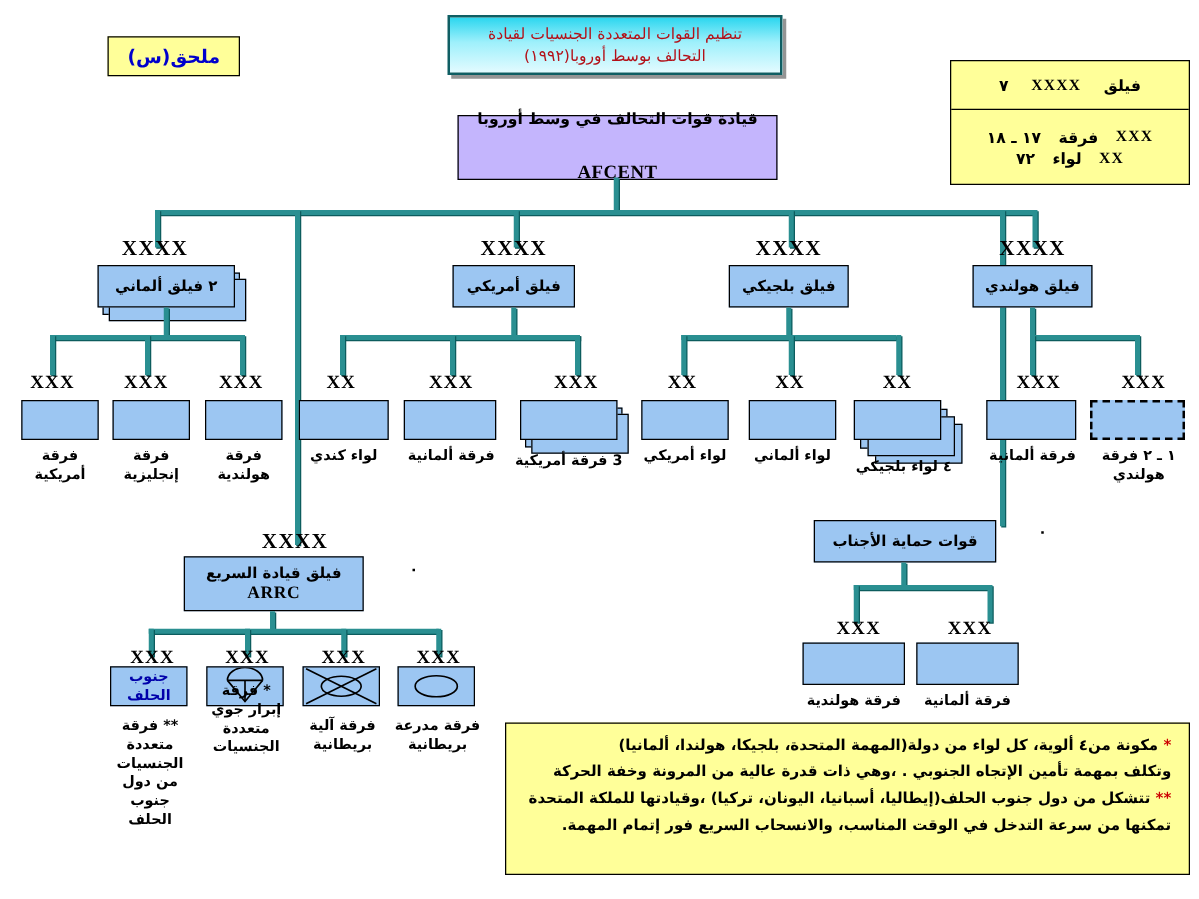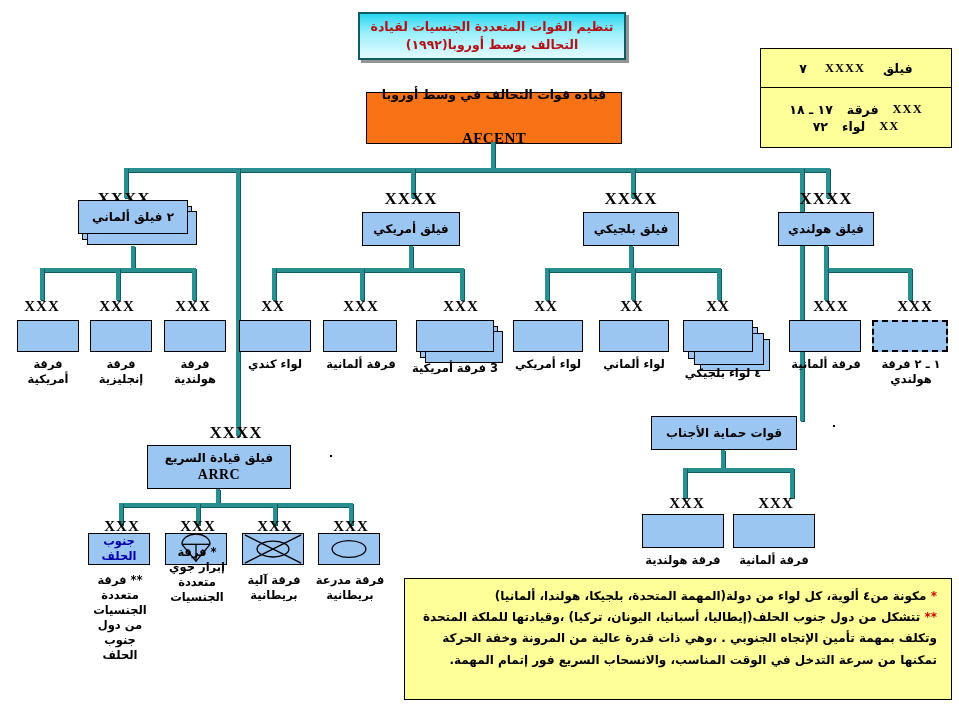--- a/index.html
+++ b/index.html
@@ -45,34 +45,34 @@
 
   .dashed{border:2px dashed #000;background:#9cc6f2;}
 
   
   .title-banner{
     position:absolute;left:358px;top:12px;width:268px;height:48px;
     border:2px solid #0f5e63;
     background:linear-gradient(180deg,#2bd6ef 0%,#9ef0fb 45%,#e3fbff 100%);
     box-shadow:3px 3px 0 rgba(60,60,60,.55);
     display:flex;align-items:center;justify-content:center;text-align:center;
-    color:#b31018;font-weight:bold;font-size:12.5px;line-height:1.45;
+    color:#b31018;font-weight:normal;font-size:12.5px;line-height:1.45;
     padding:18px 6px;box-sizing:border-box;
   }
 
   .annex-box{
     position:absolute;left:86px;top:29px;width:104px;height:30px;
     background:#ffff99;border:1.6px solid #000;
     display:flex;align-items:center;justify-content:center;
     color:#0000cc;font-weight:bold;font-size:15px;
   }
 
   .afcent-box{
     position:absolute;left:366px;top:92px;width:254px;height:50px;
-    background:#f97316;border:1.6px solid #000;
+    background:#c4b5fd;border:1.6px solid #000;
     display:flex;flex-direction:column;align-items:center;justify-content:center;
     font-weight:bold;font-size:12.5px;line-height:1.35;gap:24px;
   }
   .afcent-box .en{font-family:"Liberation Serif",serif;font-size:15px;letter-spacing:.4px;}
 
   
   .legend{
     position:absolute;left:760px;top:48px;width:190px;height:98px;
     background:#ffff99;border:1.6px solid #000;
     display:flex;flex-direction:column;
@@ -117,20 +117,21 @@
     display:flex;flex-direction:column;align-items:center;justify-content:center;
     height:100%;font-weight:bold;font-size:11.5px;line-height:1.3;color:#0000aa;
   }
   .dot{position:absolute;width:2px;height:2px;background:#000;}
 </style>
 </head>
 <body>
 
 <div class="canvas">
 
+  <div class="annex-box">ملحق(س)</div>
 
   <div class="title-banner">
     <span>
       <span>تنظيم القوات المتعددة الجنسيات لقيادة</span><br>
       <span>التحالف بوسط أوروبا(١٩٩٢)</span>
     </span>
   </div>
 
   <div class="legend">
     <div class="row">
@@ -163,21 +164,21 @@
   <div class="ln lnv" style="left:124px;top:168px;height:30px;"></div>
   <div class="ln lnv" style="left:411px;top:168px;height:30px;"></div>
   <div class="ln lnv" style="left:631px;top:168px;height:30px;"></div>
   <div class="ln lnv" style="left:826px;top:168px;height:30px;"></div>
 
   <div class="ln lnv" style="left:236px;top:168px;height:268px;"></div>
 
   <div class="ln lnv" style="left:800px;top:168px;height:253px;"></div>
 
   <div class="ech" style="left:84px;top:190px;width:80px;">XXXX</div>
-  <div class="unitbox stack" style="left:78px;top:200px;width:110px;height:34px;">
+  <div class="unitbox stack" style="left:78px;top:212px;width:110px;height:34px;">
     <span>٢ فيلق ألماني</span>
   </div>
 
   <div class="ech" style="left:371px;top:190px;width:80px;">XXXX</div>
   <div class="unitbox" style="left:362px;top:212px;width:98px;height:34px;">
     <span>فيلق أمريكي</span>
   </div>
 
   <div class="ech" style="left:591px;top:190px;width:80px;">XXXX</div>
   <div class="unitbox" style="left:583px;top:212px;width:96px;height:34px;">
@@ -340,21 +341,21 @@
   <div class="cap" style="left:728px;top:553px;width:92px;">فرقة ألمانية</div>
 
   <div class="dot" style="left:330px;top:455px;"></div>
   <div class="dot" style="left:833px;top:425px;"></div>
 
   <div class="notes">
     <p>
       <span class="star">*</span>
       <span>مكونة من٤  ألوية، كل لواء من دولة(المهمة المتحدة، بلجيكا، هولندا، ألمانيا)</span>
     </p>
+    <p>وتكلف بمهمة تأمين الإتجاه الجنوبي .  ،وهي ذات قدرة عالية من المرونة وخفة الحركة</p>
     <p>
       <span class="star">**</span>
       <span>تتشكل من دول جنوب الحلف(إيطاليا، أسبانيا، اليونان، تركيا)  ،وقيادتها للملكة المتحدة</span>
     </p>
-    <p>وتكلف بمهمة تأمين الإتجاه الجنوبي .  ،وهي ذات قدرة عالية من المرونة وخفة الحركة</p>
     <p>تمكنها من سرعة التدخل في الوقت المناسب، والانسحاب السريع فور إتمام المهمة.</p>
   </div>
 
 </div>
 
 </body></html>

